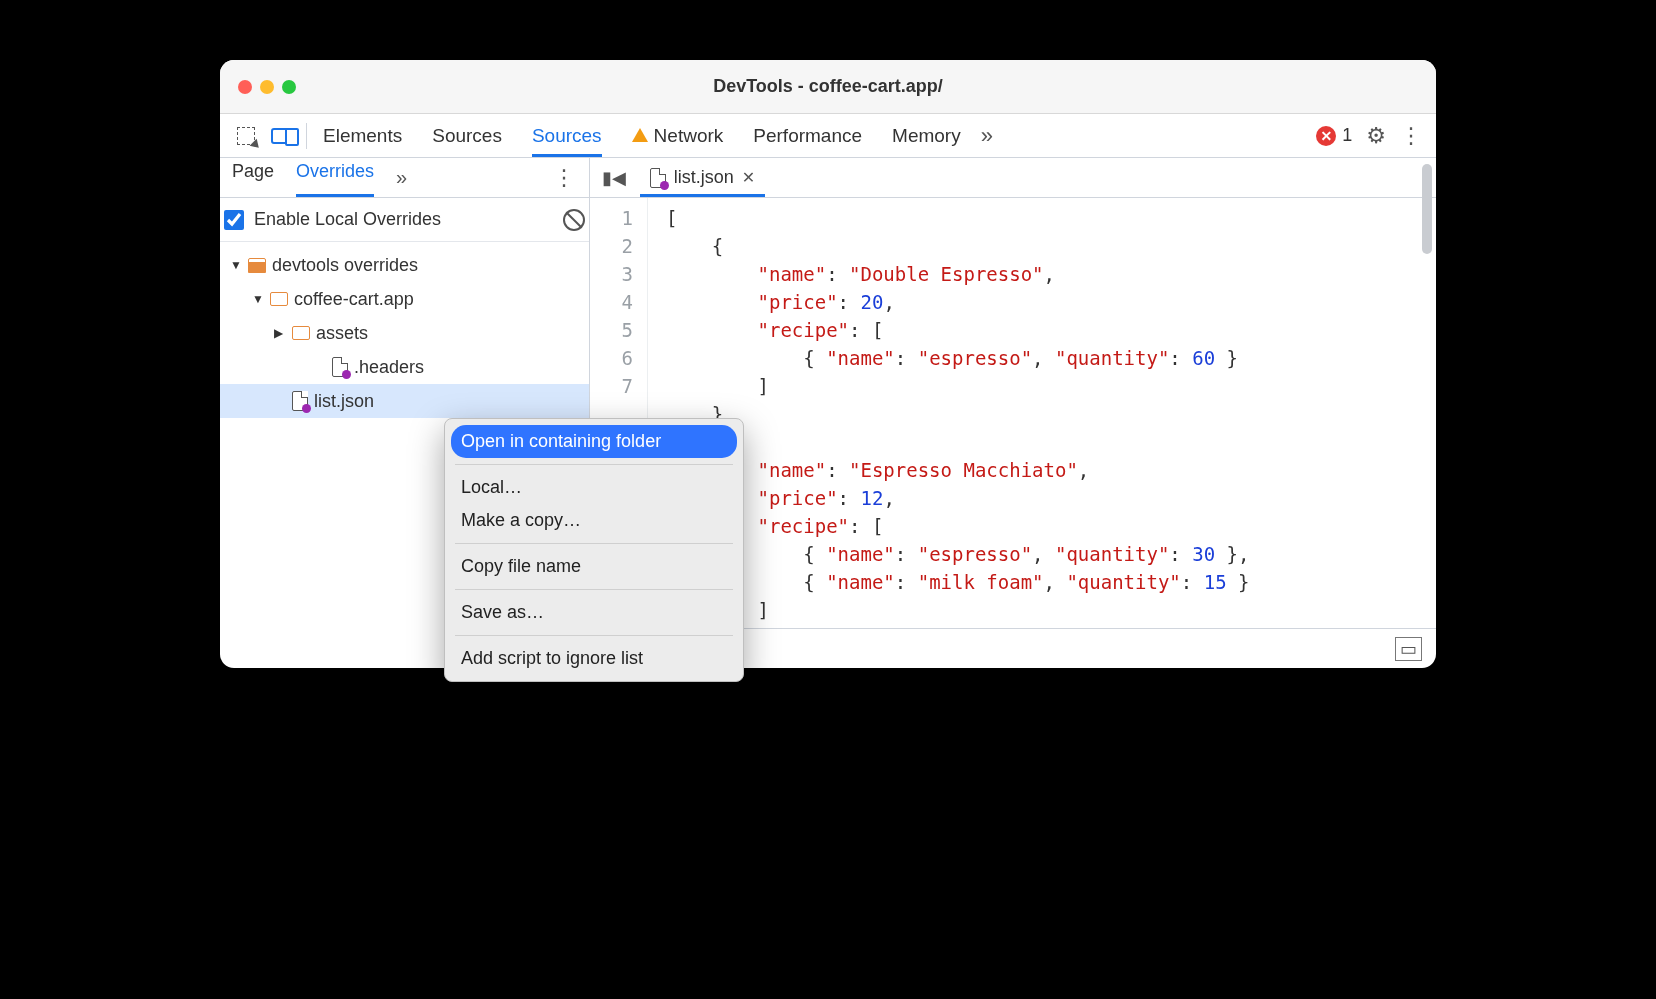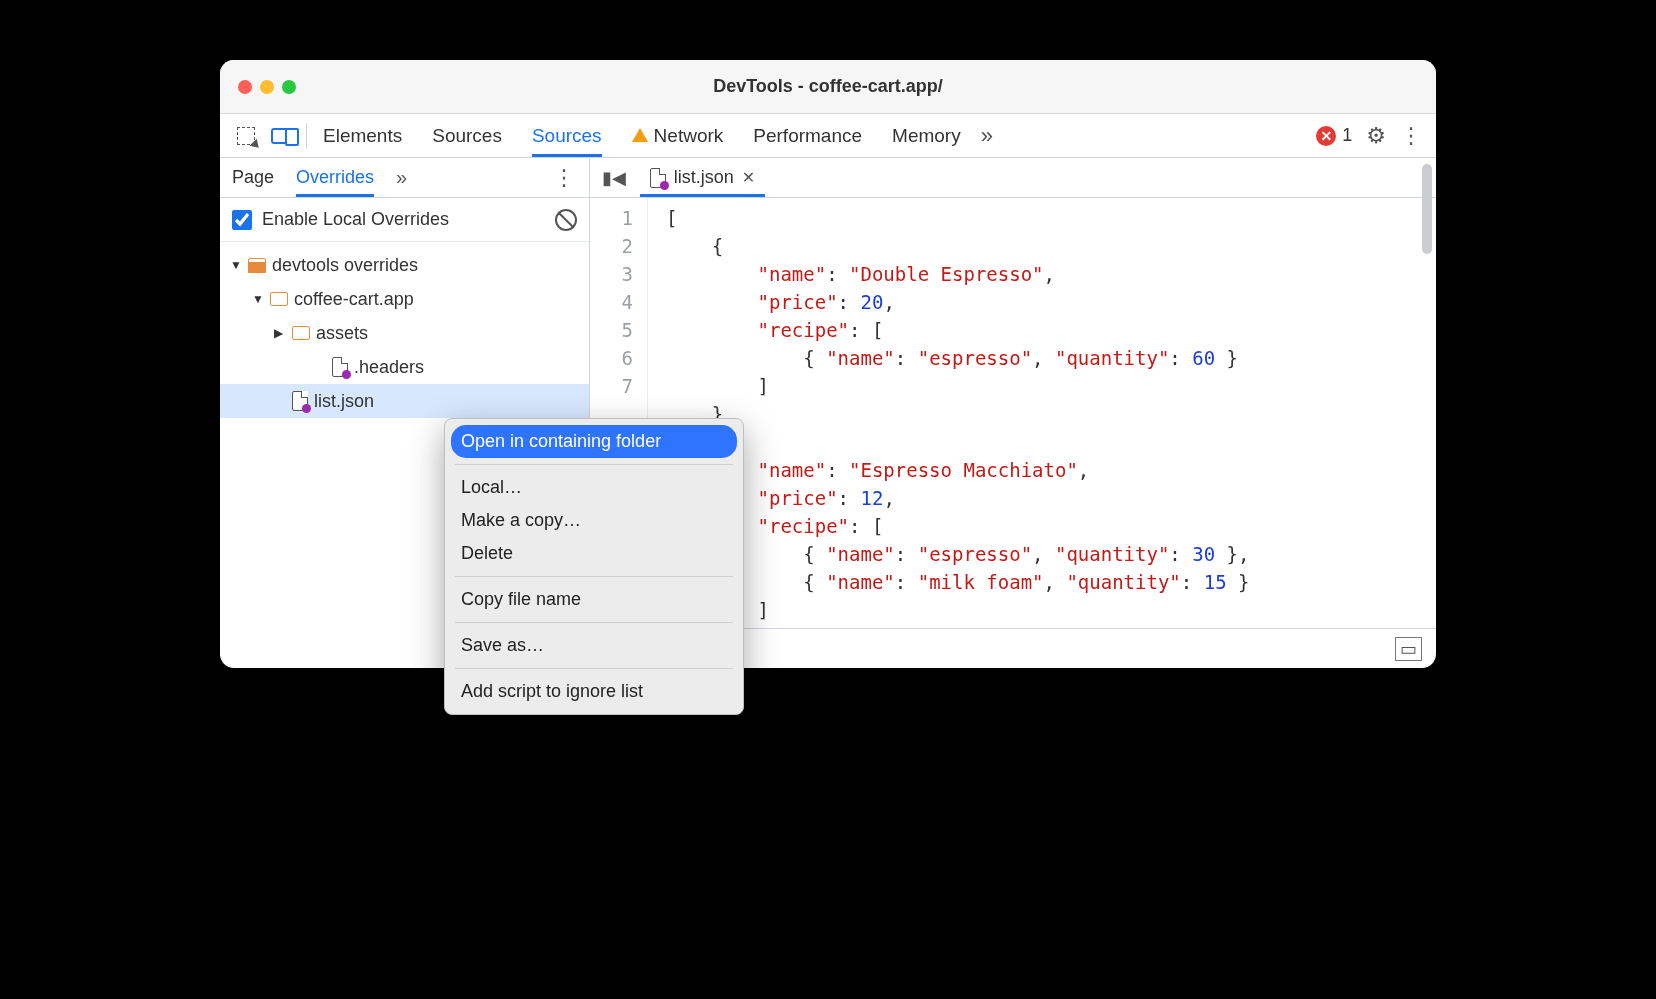--- a/index.html
+++ b/index.html
@@ -70,27 +70,27 @@
   .gear-icon,.kebab-icon{font-size:22px;color:#555;}
   
   .content { display:flex; height:510px; position:relative;}
   .sidebar {
     width:370px; border-right:1px solid #d0d5dd; display:flex; flex-direction:column;
   }
   .side-tabs {
     height:40px; border-bottom:1px solid #d0d5dd; display:flex; align-items:center;
     font-size:18px; color:#333; padding-left:12px; gap:22px;
   }
-  .side-tabs .stab{height:100%;display:flex;align-items:center;border-bottom:3px solid transparent;padding-top:3px;}
+  .side-tabs .stab{height:100%;display:flex;border-bottom:3px solid transparent;padding-top:3px;}
   .side-tabs .stab.active{color:#1a73e8;border-bottom-color:#1a73e8;font-weight:500;}
   .side-tabs .chev{font-size:20px;color:#555;}
   .side-tabs .kebab{margin-left:auto; padding-right:14px; font-size:22px; color:#555;}
   .enable-row{
     height:44px; border-bottom:1px solid #e4e7ec; display:flex; align-items:center;
-    padding:0 12px; gap:10px; font-size:18px; color:#333;
+    padding:0 4px; gap:10px; font-size:18px; color:#333;
   }
   .enable-row input[type=checkbox]{width:20px;height:20px;accent-color:#1a73e8;}
   .stop-icon{
     margin-left:auto; width:22px;height:22px;border:2px solid #555;border-radius:50%;
     position:relative;
   }
   .stop-icon::after{content:'';position:absolute;width:22px;height:2px;background:#555;
     top:50%;left:50%;transform:translate(-50%,-50%) rotate(45deg);}
   
   .tree{flex:1; font-size:18px; color:#333; padding-top:6px; overflow:auto;}
@@ -305,21 +305,20 @@
         <span class="right-icon">▭</span>
       </div>
     </div>
   </div>
 
   <div class="ctx-menu">
     <div class="ctx-item hl"><span>Open in containing folder</span></div>
     <div class="ctx-sep"></div>
     <div class="ctx-item"><span>Local…</span></div>
     <div class="ctx-item"><span>Make a copy…</span></div>
-    <div class="ctx-item"><span>Delete</span></div>
     <div class="ctx-sep"></div>
     <div class="ctx-item"><span>Copy file name</span></div>
     <div class="ctx-sep"></div>
     <div class="ctx-item"><span>Save as…</span></div>
     <div class="ctx-sep"></div>
     <div class="ctx-item"><span>Add script to ignore list</span></div>
   </div>
 
 </div>
 

